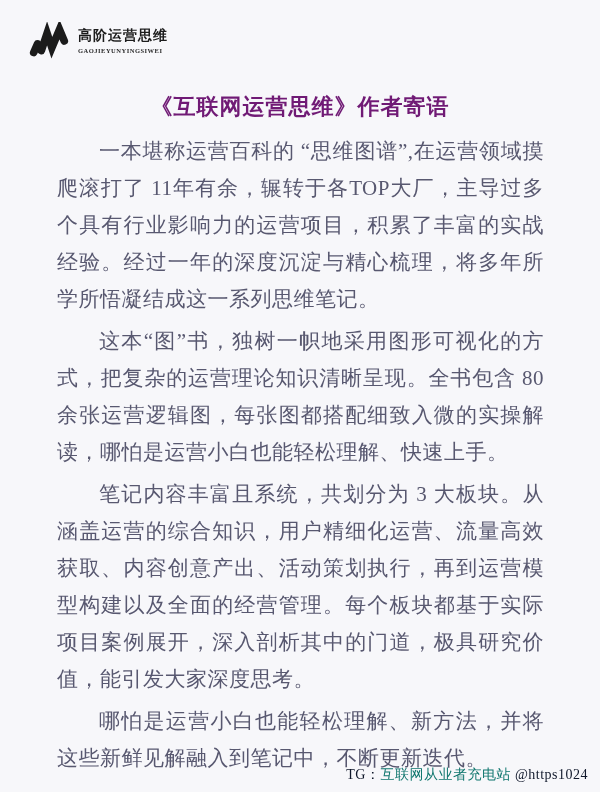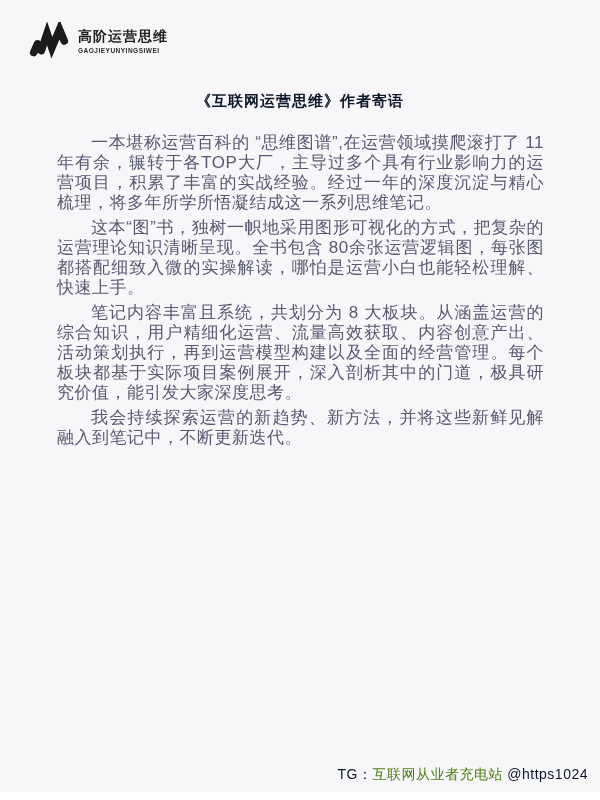--- a/index.html
+++ b/index.html
@@ -5,20 +5,21 @@
   * { margin: 0; padding: 0; box-sizing: border-box; }
   html, body {
     font-family: "Liberation Sans", "DejaVu Sans", sans-serif;
   }
   .page {
     position: relative;
     width: 600px;
     height: 792px;
     background: #f7f7fa;
     overflow: hidden;
+    font-family: Liberation Serif, serif;
   }
   .brand {
     position: absolute;
     top: 22px;
     left: 28px;
     display: flex;
     align-items: center;
     gap: 8px;
   }
   .brand-icon { width: 42px; height: 38px; }
@@ -36,50 +37,50 @@
     color: #2a2a2a;
     letter-spacing: 0.5px;
     margin-top: 2px;
   }
   .doc-title {
     position: absolute;
     top: 92px;
     left: 0;
     width: 100%;
     text-align: center;
-    font-size: 15px;
+    font-size: 22px;
     font-weight: bold;
-    color: #0f172a;
+    color: #701a75;
     letter-spacing: 1px;
   }
   .doc-body {
     position: absolute;
     top: 133px;
     left: 57px;
     width: 487px;
   }
   .doc-body p {
-    font-size: 17px;
-    line-height: 20px;
+    font-size: 21px;
+    line-height: 37px;
     color: #585870;
     text-align: justify;
     text-indent: 2em;
     margin-bottom: 5px;
     letter-spacing: 0.5px;
   }
   .watermark {
     position: absolute;
     right: 12px;
     bottom: 8px;
     font-size: 14px;
     letter-spacing: 0.5px;
     white-space: nowrap;
   }
   .wm-gray { color: #0f172a; }
-  .wm-blue { color: #4d7c0f; }
+  .wm-blue { color: #0f766e; }
 </style>
 </head>
 <body>
 
 <div class="page">
 
   <div class="brand">
     <span class="brand-icon">
       <svg width="42" height="38" viewBox="0 0 44 38">
         <g stroke="#1b1b1b" stroke-width="8" stroke-linecap="round" fill="none">
@@ -92,21 +93,21 @@
       <span class="brand-name">高阶运营思维</span>
       <span class="brand-sub">GAOJIEYUNYINGSIWEI</span>
     </span>
   </div>
 
   <div class="doc-title">《互联网运营思维》作者寄语</div>
 
   <div class="doc-body">
     <p>一本堪称运营百科的 “思维图谱”,在运营领域摸爬滚打了 11年有余，辗转于各TOP大厂，主导过多个具有行业影响力的运营项目，积累了丰富的实战经验。经过一年的深度沉淀与精心梳理，将多年所学所悟凝结成这一系列思维笔记。</p>
     <p>这本“图”书，独树一帜地采用图形可视化的方式，把复杂的运营理论知识清晰呈现。全书包含 80余张运营逻辑图，每张图都搭配细致入微的实操解读，哪怕是运营小白也能轻松理解、快速上手。</p>
-    <p>笔记内容丰富且系统，共划分为 8 大板块。从涵盖运营的综合知识，用户精细化运营、流量高效获取、内容创意产出、活动策划执行，再到运营模型构建以及全面的经营管理。每个板块都基于实际项目案例展开，深入剖析其中的门道，极具研究价值，能引发大家深度思考。</p>
-    <p>我会持续探索运营的新趋势、新方法，并将这些新鲜见解融入到笔记中，不断更新迭代。</p>
+    <p>笔记内容丰富且系统，共划分为 3 大板块。从涵盖运营的综合知识，用户精细化运营、流量高效获取、内容创意产出、活动策划执行，再到运营模型构建以及全面的经营管理。每个板块都基于实际项目案例展开，深入剖析其中的门道，极具研究价值，能引发大家深度思考。</p>
+    <p>哪怕是运营小白也能轻松理解、新方法，并将这些新鲜见解融入到笔记中，不断更新迭代。</p>
   </div>
 
   <div class="watermark">
     <span class="wm-gray">TG：</span><span class="wm-blue">互联网从业者充电站</span><span class="wm-gray"> @https1024</span>
   </div>
 
 </div>
 
 </body></html>

